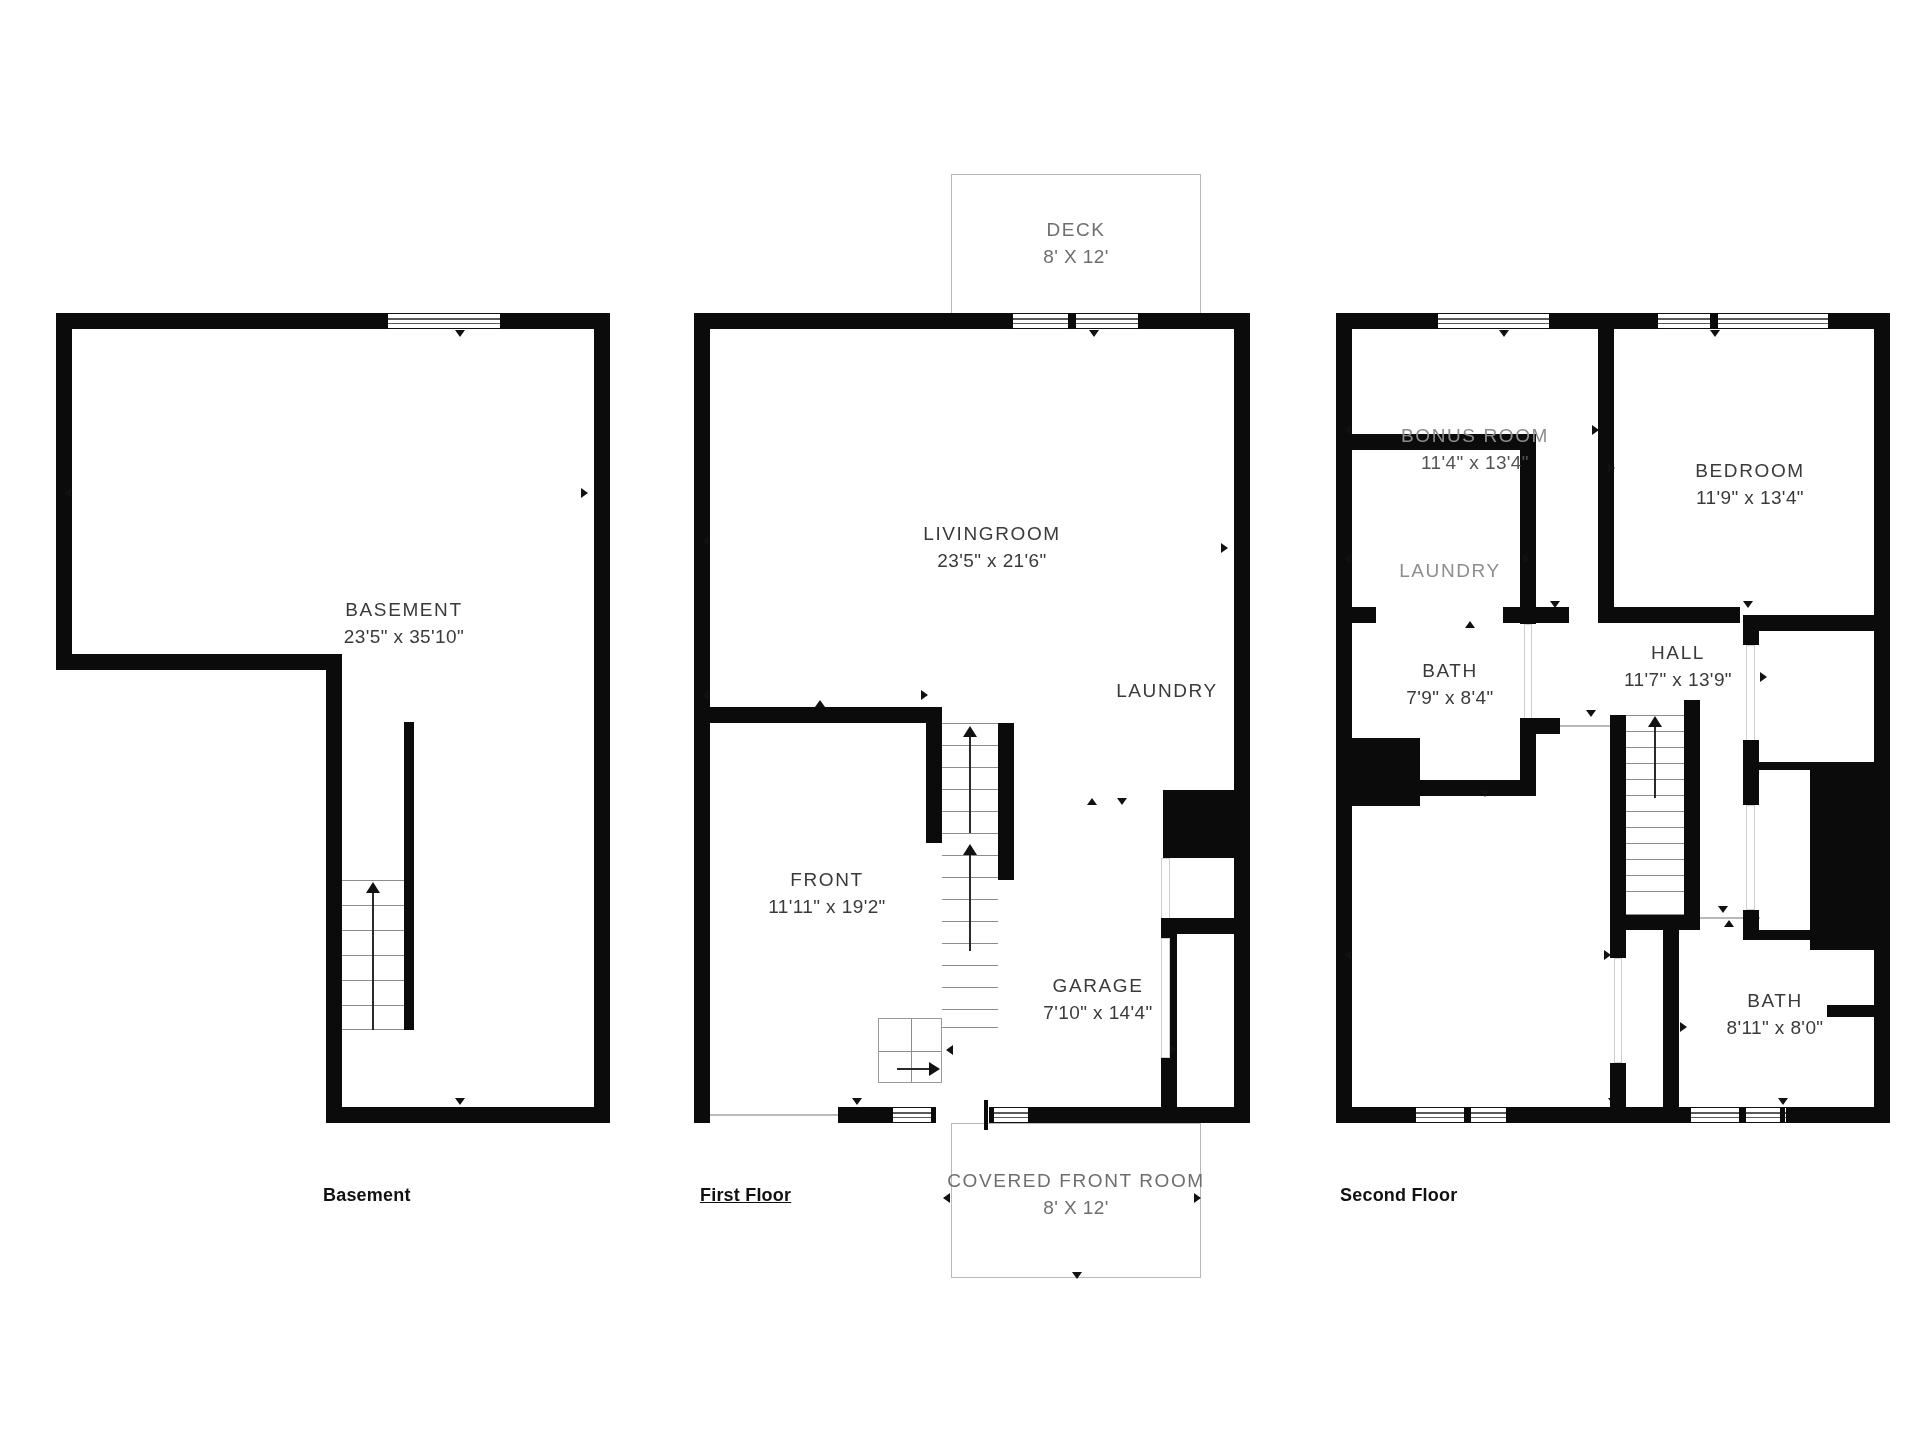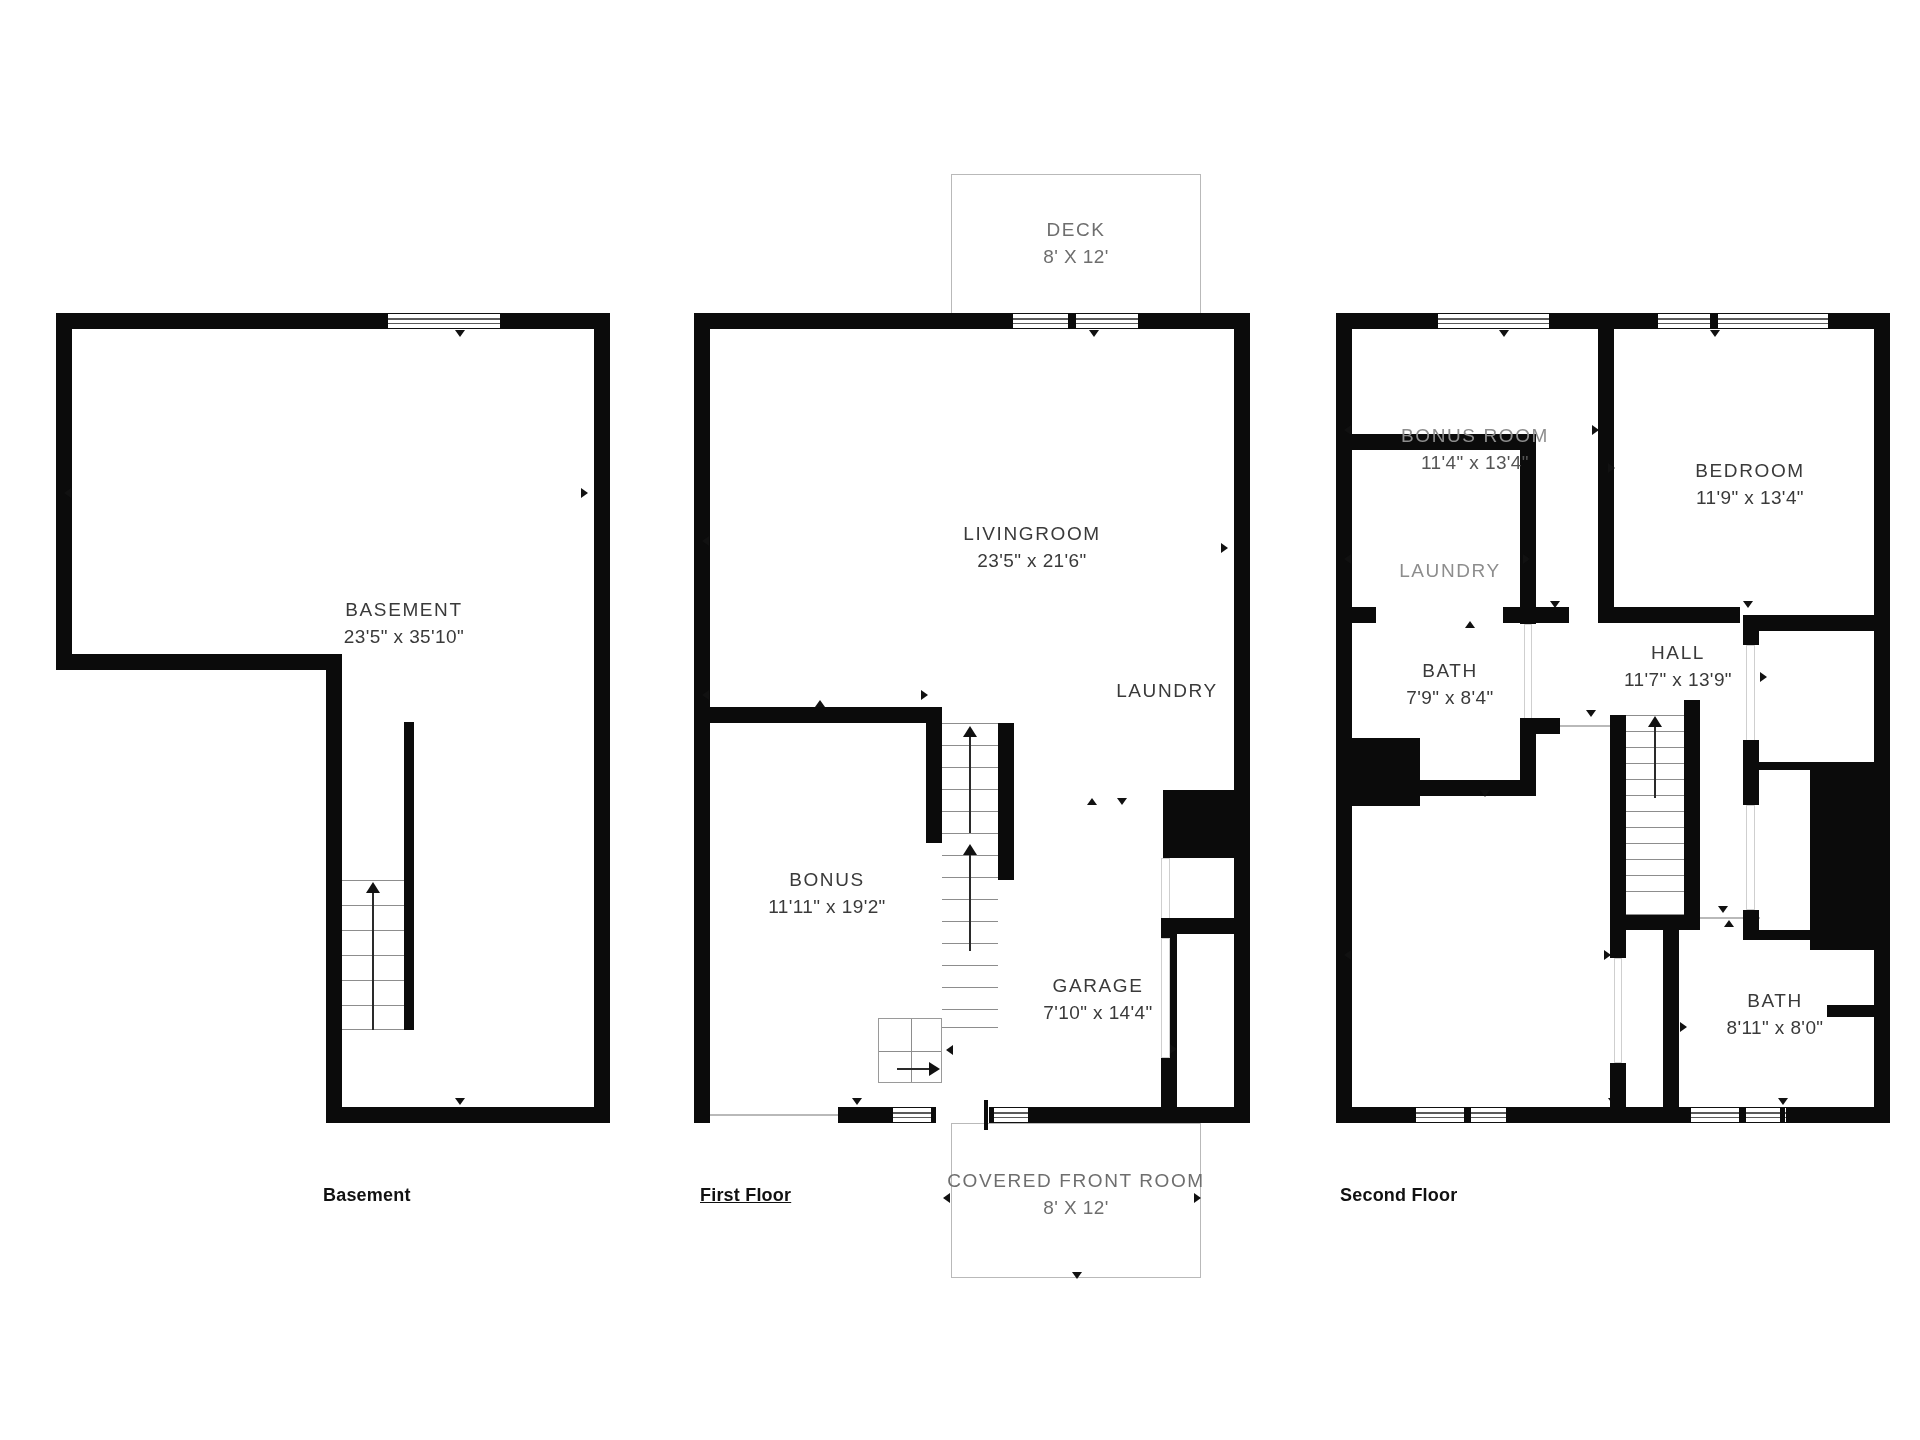--- a/index.html
+++ b/index.html
@@ -216,31 +216,31 @@
     <div class="wincap" style="left:291px; top:1107px; width:5px; height:16px;"></div>
 
     <div class="wall" style="left:344px; top:1100px; width:4px; height:30px;"></div>
     <div class="wincap" style="left:349px; top:1107px; width:5px; height:16px;"></div>
     <div class="window" style="left:354px; top:1107px; width:34px; height:16px;"></div>
     <div class="wincap" style="left:388px; top:1107px; width:5px; height:16px;"></div>
 
     <div class="tick left" style="left:62px;  top:536px;"></div>
     <div class="tick right" style="left:581px; top:543px;"></div>
 
-    <div class="rlabel" style="left:352px; top:521px;margin-left:40px;">
+    <div class="rlabel" style="left:352px; top:521px;">
       <span class="nm">LIVINGROOM</span>
       <span class="dim">23'5" x 21'6"</span>
     </div>
 
     <div class="rlabel" style="left:527px; top:678px;">
       <span class="nm">LAUNDRY</span>
     </div>
 
     <div class="rlabel" style="left:187px; top:867px;">
-      <span class="nm">BONUS</span>
+      <span class="nm">FRONT</span>
       <span class="dim">11'11" x 19'2"</span>
     </div>
 
     <div class="rlabel" style="left:458px; top:973px;">
       <span class="nm">GARAGE</span>
       <span class="dim">7'10" x 14'4"</span>
     </div>
 
     <div class="floorlabel" style="left:60px; top:1185px;text-decoration:underline;">First Floor</div>
   </div>

